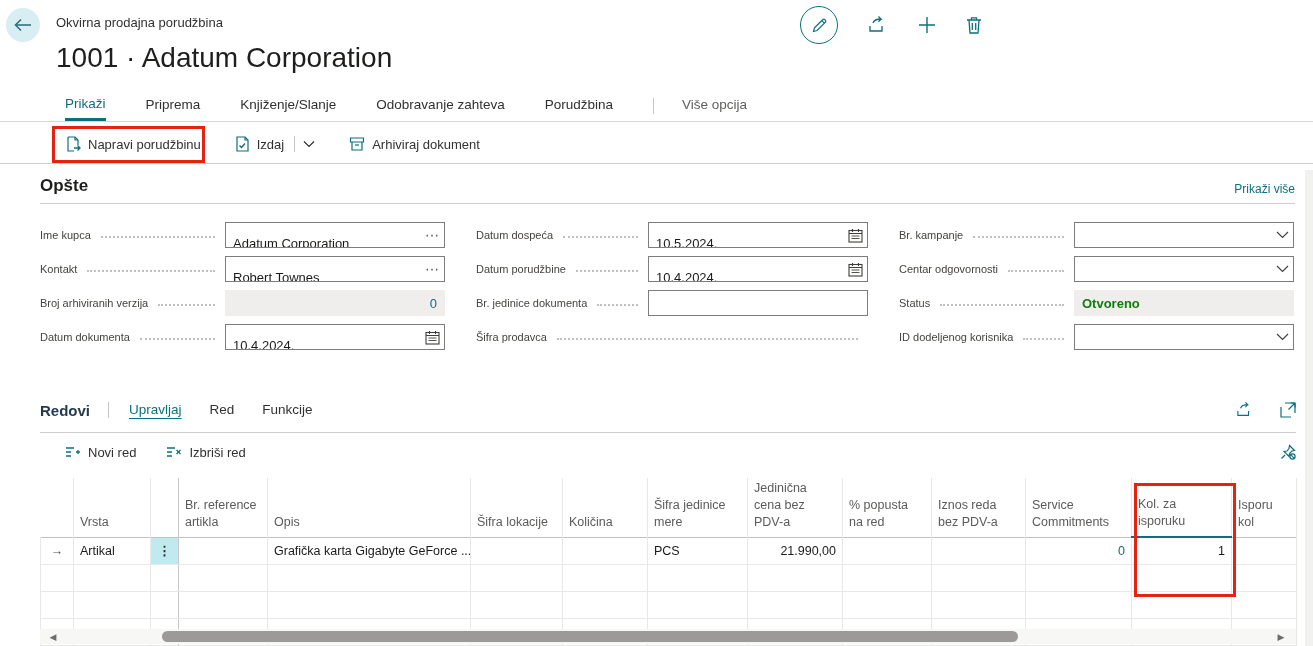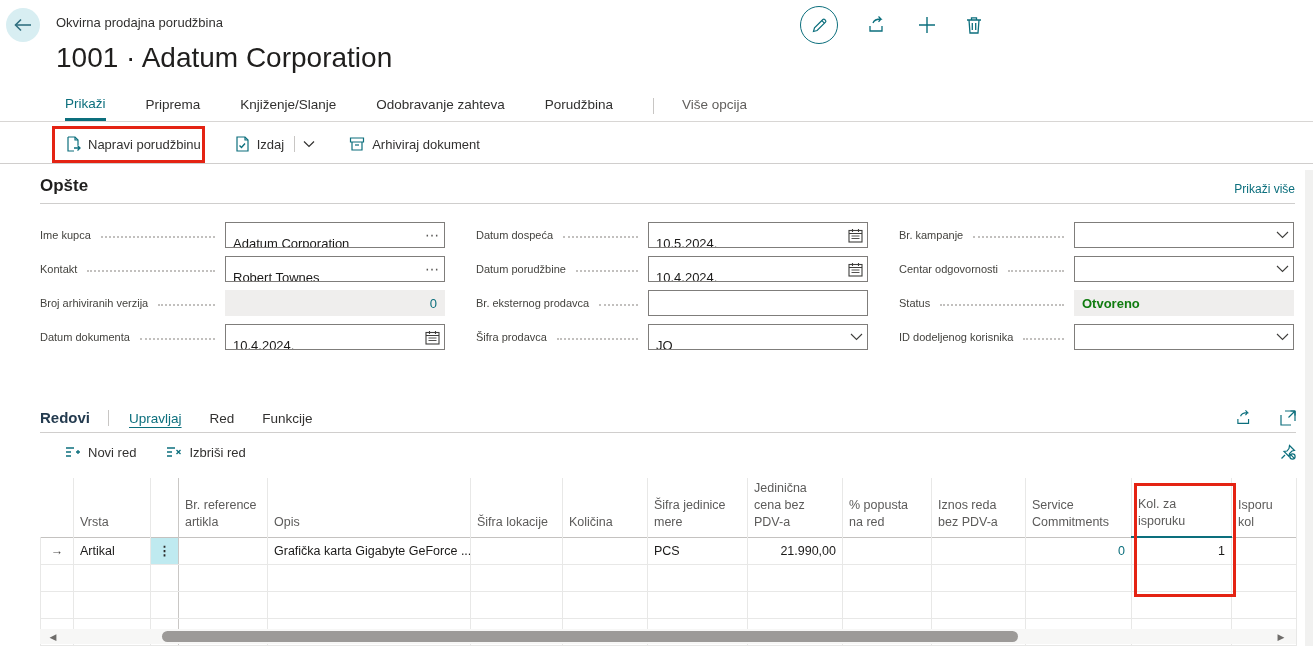--- a/index.html
+++ b/index.html
@@ -51,21 +51,21 @@
     font-family:"Liberation Sans", sans-serif; color:#1b1a19; background:#fff; }
   .ctl.plain input { padding-right:7px; }
   .ctl .trail { position:absolute; right:5px; top:0; height:100%; display:flex; align-items:center; color:#3f3e3c; cursor:pointer; }
   .ctl .trail.ellip { font-size:14px; letter-spacing:1px; color:#5a5856; }
   .ro { width:220px; height:26px; background:#efeeed; display:flex; align-items:center; padding:0 8px; font-size:13px; }
   .ro.num { justify-content:flex-end; color:#0c6f7d; cursor:pointer; }
   .ro.status { color:#107c10; font-weight:700; }
 
   
   .lines { position:absolute; left:40px; top:402px; width:1256px; }
-  .lines-head { display:flex; align-items:flex-end; font-size:13.5px; height:24px; }
+  .lines-head { display:flex; align-items:flex-start; font-size:13.5px; height:24px; }
   .lines-title { font-size:15px; font-weight:700; color:#243b4f; margin-right:18px; }
   .lh-div { width:1px; height:16px; background:#c8c6c4; margin-right:20px; }
   .lmenu { margin-right:28px; color:#323130; cursor:pointer; }
   .lmenu.active { color:#0c6f7d; text-decoration:underline; text-underline-offset:4px; }
   .lines-head .spacer { flex:1; }
   .lines-head .ticon { color:#0c6f7d; margin-left:26px; cursor:pointer; }
   .lines-hr { border-bottom:1px solid #d0cecd; margin-top:6px; }
   .lines-toolbar { display:flex; align-items:center; height:34px; margin-top:2px; padding-left:25px; font-size:13px; color:#323130; }
   .lbtn { display:flex; align-items:center; gap:7px; margin-right:30px; cursor:pointer; }
   .lbtn svg { color:#0c6f7d; }
@@ -251,37 +251,29 @@
             <span class="trail">
               <svg width="15" height="15" viewBox="0 0 15 15" fill="none" stroke="currentColor" stroke-width="1.1">
                 <rect x="1" y="2.5" width="13" height="11.5"></rect>
                   <path d="M1 5.5h13M4.5 1v3M10.5 1v3"></path>
                 <path d="M3.5 8h8M3.5 10.5h8" stroke-width="0.9"></path>
               </svg>
             </span>
           </span>
         </div>
         <div class="field">
-          <span class="flabel">Br. eksternog prodavca</span>
+          <span class="flabel">Br. jedinice dokumenta</span>
           <span class="dots"></span>
           <span class="ctl plain">
             <input value="" style="">
           </span>
         </div>
         <div class="field">
           <span class="flabel">Šifra prodavca</span>
           <span class="dots"></span>
-          <span class="ctl">
-            <input value="JO" style="">
-            <span class="trail">
-              <svg width="13" height="8" viewBox="0 0 13 8" fill="none" stroke="currentColor" stroke-width="1.1">
-                <path d="M1 1l5.5 5.5L12 1"></path>
-              </svg>
-            </span>
-          </span>
         </div>
       </div>
 
       <div class="fcol">
         <div class="field">
           <span class="flabel">Br. kampanje</span>
           <span class="dots"></span>
           <span class="ctl">
             <input value="" style="">
             <span class="trail">

